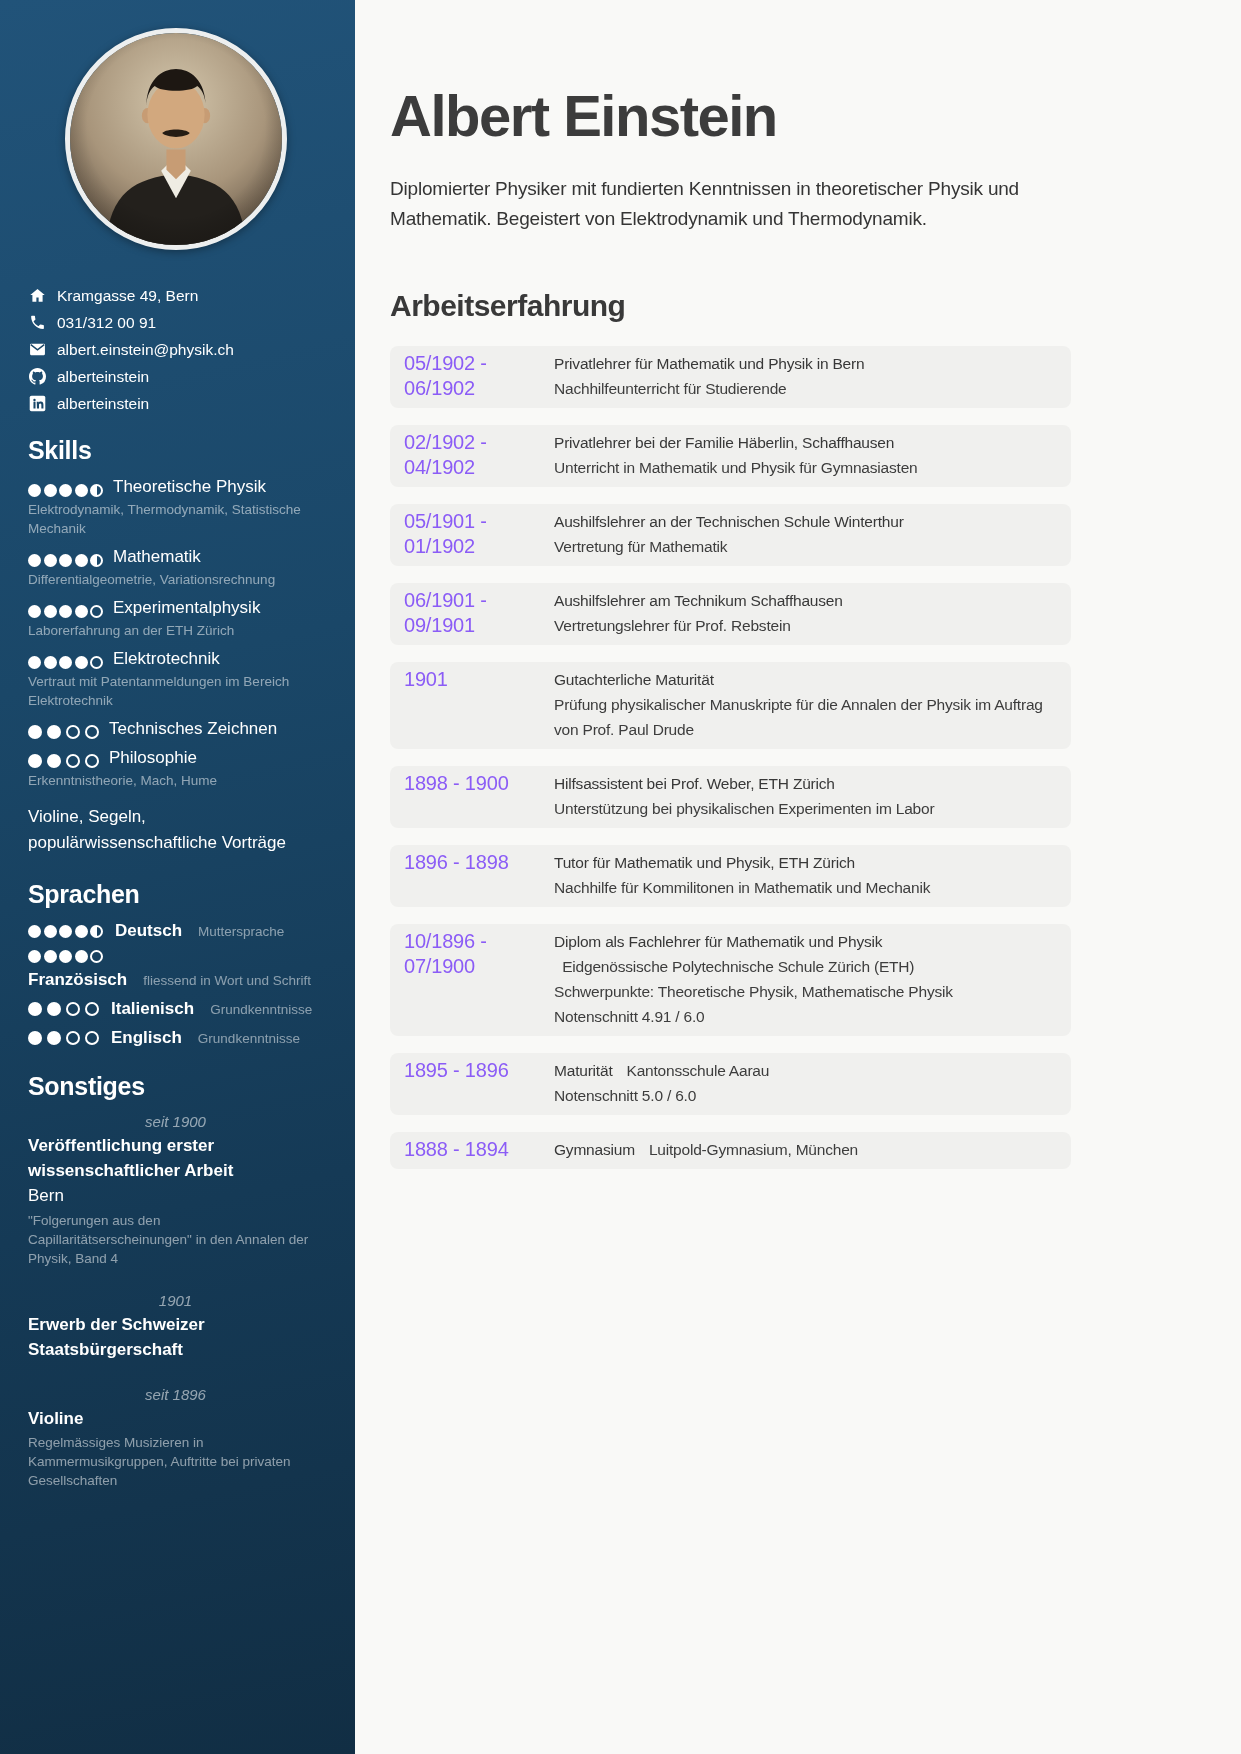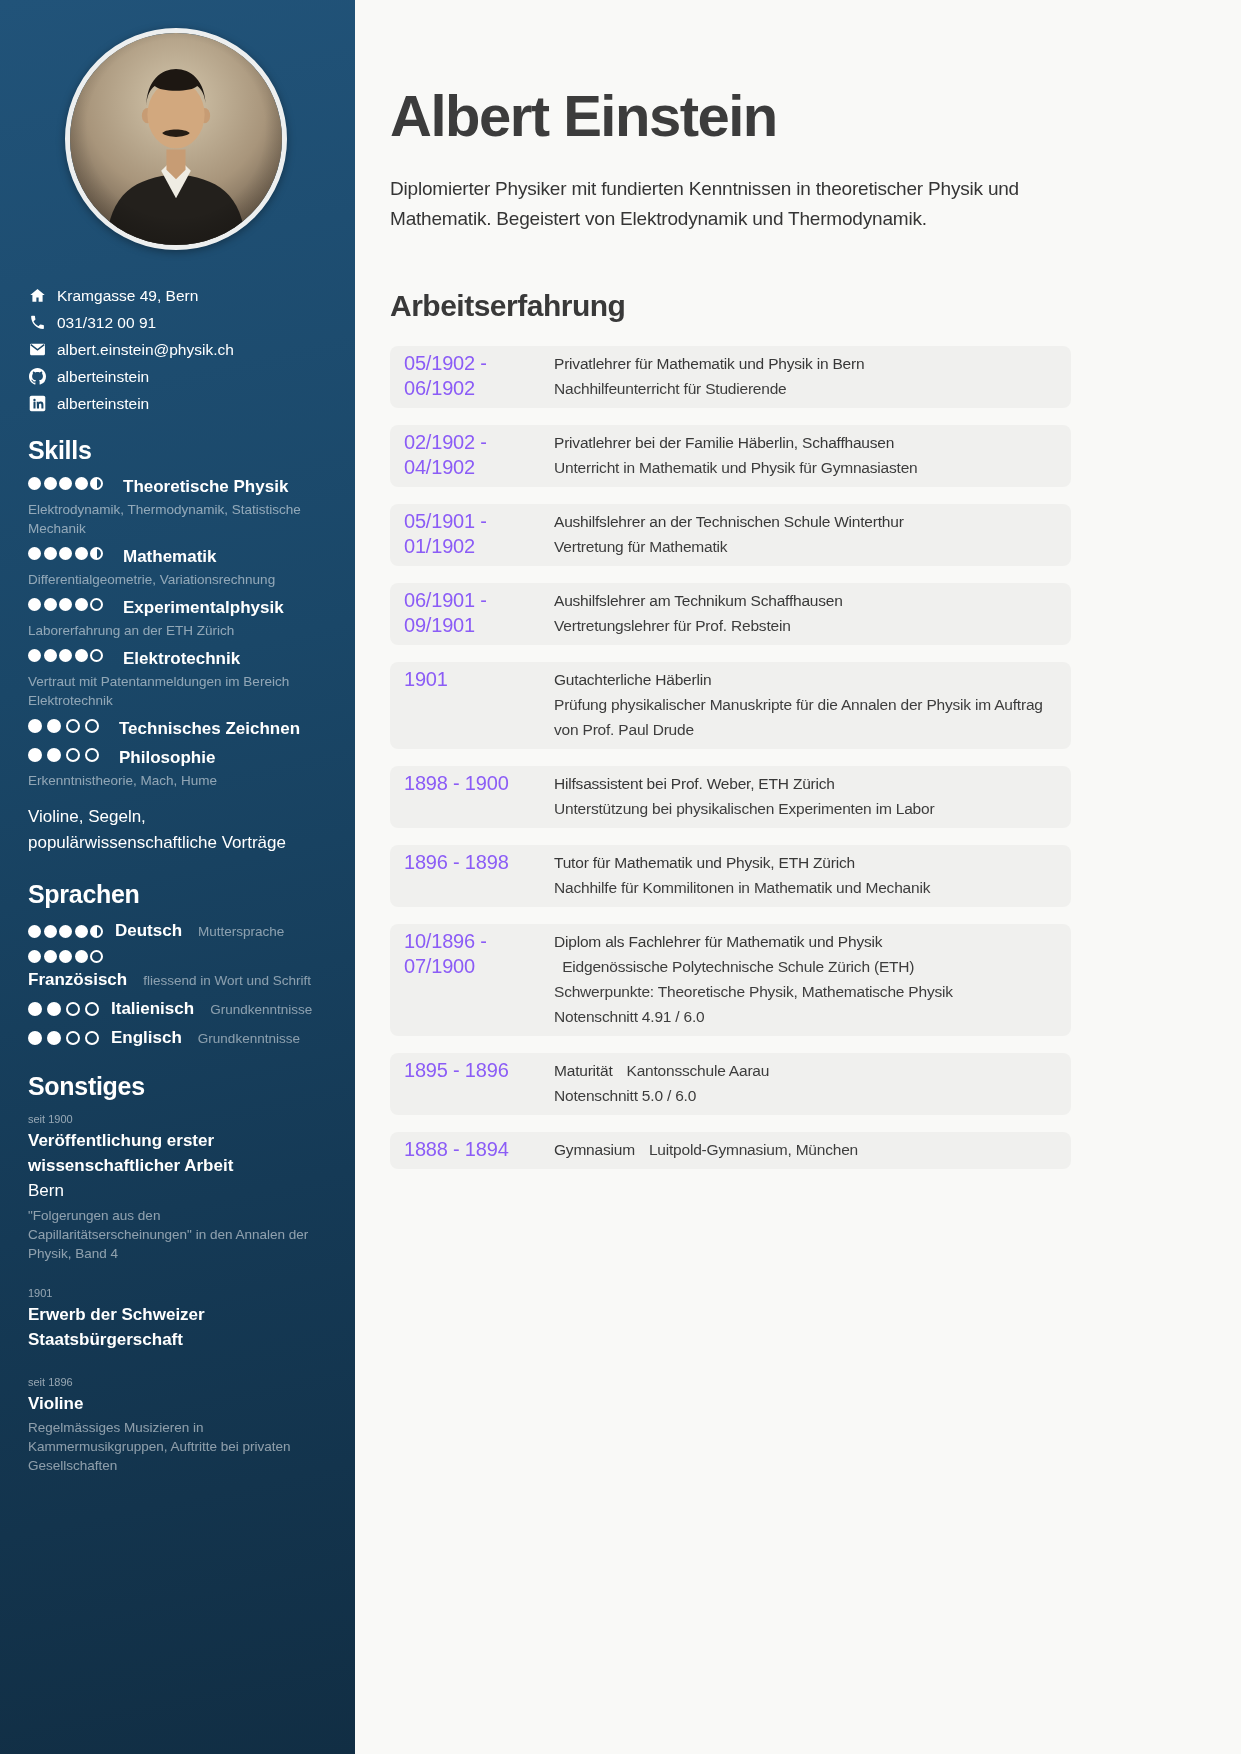--- a/index.html
+++ b/index.html
@@ -12,39 +12,39 @@
     color:#fff;padding:26px 32px 40px 28px;}
   .photo-wrap{width:212px;height:212px;border-radius:50%;border:5px solid #edefef;
     margin:2px auto 36px auto;overflow:hidden;box-shadow:0 2px 8px rgba(0,0,0,.35);}
   .photo-wrap svg{display:block;width:100%;height:100%;}
   .contact{margin:0 0 6px 0;}
   .contact-row{display:flex;align-items:center;gap:11px;margin-bottom:9px;font-size:15.5px;line-height:17px;}
   .cicon{width:18px;height:18px;flex:0 0 18px;display:inline-flex;align-items:center;justify-content:center;}
   .cicon svg{width:17px;height:17px;}
   .side-h{font-size:25px;font-weight:800;margin:24px 0 12px 0;letter-spacing:-.3px;}
   .skill-block{margin-bottom:4px;}
-  .skill-row{display:flex;align-items:flex-start;gap:20px;font-size:17px;font-weight:700;margin:9px 0 3px 0;}
+  .skill-row{display:flex;align-items:flex-end;gap:10px;font-size:17px;font-weight:400;margin:9px 0 3px 0;}
   .dots{display:inline-flex;gap:2.5px;align-items:center;flex:0 0 auto;}
   .dot{width:13px;height:13px;border-radius:50%;box-sizing:border-box;}
   .dot.full{background:#fff;}
   .dot.empty{border:2px solid #fff;}
   .dot.half{border:2px solid #fff;background:linear-gradient(90deg,#fff 0 50%,rgba(0,0,0,0) 50% 100%);}
   .dots.wide{gap:5px;}
   .dots.wide .dot{width:14px;height:14px;}
   .skill-note{color:rgba(255,255,255,.52);font-size:13.5px;line-height:19px;margin:0 0 8px 0;}
   .badge-row{font-size:17px;font-weight:600;line-height:25px;margin:12px 0 14px 0;}
   .badge-icon{display:inline-block;width:19px;height:19px;vertical-align:-3px;margin-right:9px;}
   .badge-icon svg{width:19px;height:19px;}
   .interests{font-size:17px;line-height:26px;margin:14px 0 6px 0;}
   .lang-row{display:flex;align-items:center;column-gap:12px;flex-wrap:wrap;font-size:17px;font-weight:700;margin-bottom:9px;}
   .lang-name{margin-right:4px;}
   .lang-level{color:rgba(255,255,255,.5);font-size:13.5px;font-weight:400;}
   .lang-row.stacked .dots{flex-basis:100%;margin-bottom:7px;}
   .other-entry{margin-bottom:24px;}
-  .other-date{text-align:left;color:rgba(255,255,255,.55);font-size:11px;margin-bottom:3px;}
+  .other-date{text-align:center;color:rgba(255,255,255,.55);font-size:15px;margin-bottom:3px;font-style:italic;}
   .other-title{font-weight:700;font-size:17px;line-height:25px;}
   .other-sub{font-size:17px;line-height:26px;}
   .other-note{color:rgba(255,255,255,.52);font-size:13.5px;line-height:19px;margin-top:2px;}
 
   
   .main{flex:1;box-sizing:border-box;padding:84px 170px 12px 35px;color:#3a3a3a;}
   .name{font-size:58px;line-height:64px;font-weight:800;color:#3c3c3c;margin:0 0 26px 0;letter-spacing:-1.5px;}
   .summary{font-size:19px;line-height:30px;color:#353535;max-width:690px;letter-spacing:-.2px;margin:0;}
   .section-h{font-size:30px;line-height:36px;font-weight:800;color:#393939;margin:54px 0 22px 0;letter-spacing:-.5px;}
   .cards{display:block;}
@@ -334,21 +334,21 @@
           <div class="card-date">06/1901 - 09/1901</div>
           <div class="card-body">
             <div class="card-title">Aushilfslehrer am Technikum Schaffhausen</div>
             <div class="card-desc">Vertretungslehrer für Prof. Rebstein</div>
           </div>
         </div>
 
         <div class="card">
           <div class="card-date">1901</div>
           <div class="card-body">
-            <div class="card-title">Gutachterliche Häberlin</div>
+            <div class="card-title">Gutachterliche Maturität</div>
             <div class="card-desc">Prüfung physikalischer Manuskripte für die Annalen der Physik im Auftrag von Prof. Paul Drude</div>
           </div>
         </div>
 
         <div class="card">
           <div class="card-date">1898 - 1900</div>
           <div class="card-body">
             <div class="card-title">Hilfsassistent bei Prof. Weber, ETH Zürich</div>
             <div class="card-desc">Unterstützung bei physikalischen Experimenten im Labor</div>
           </div>

